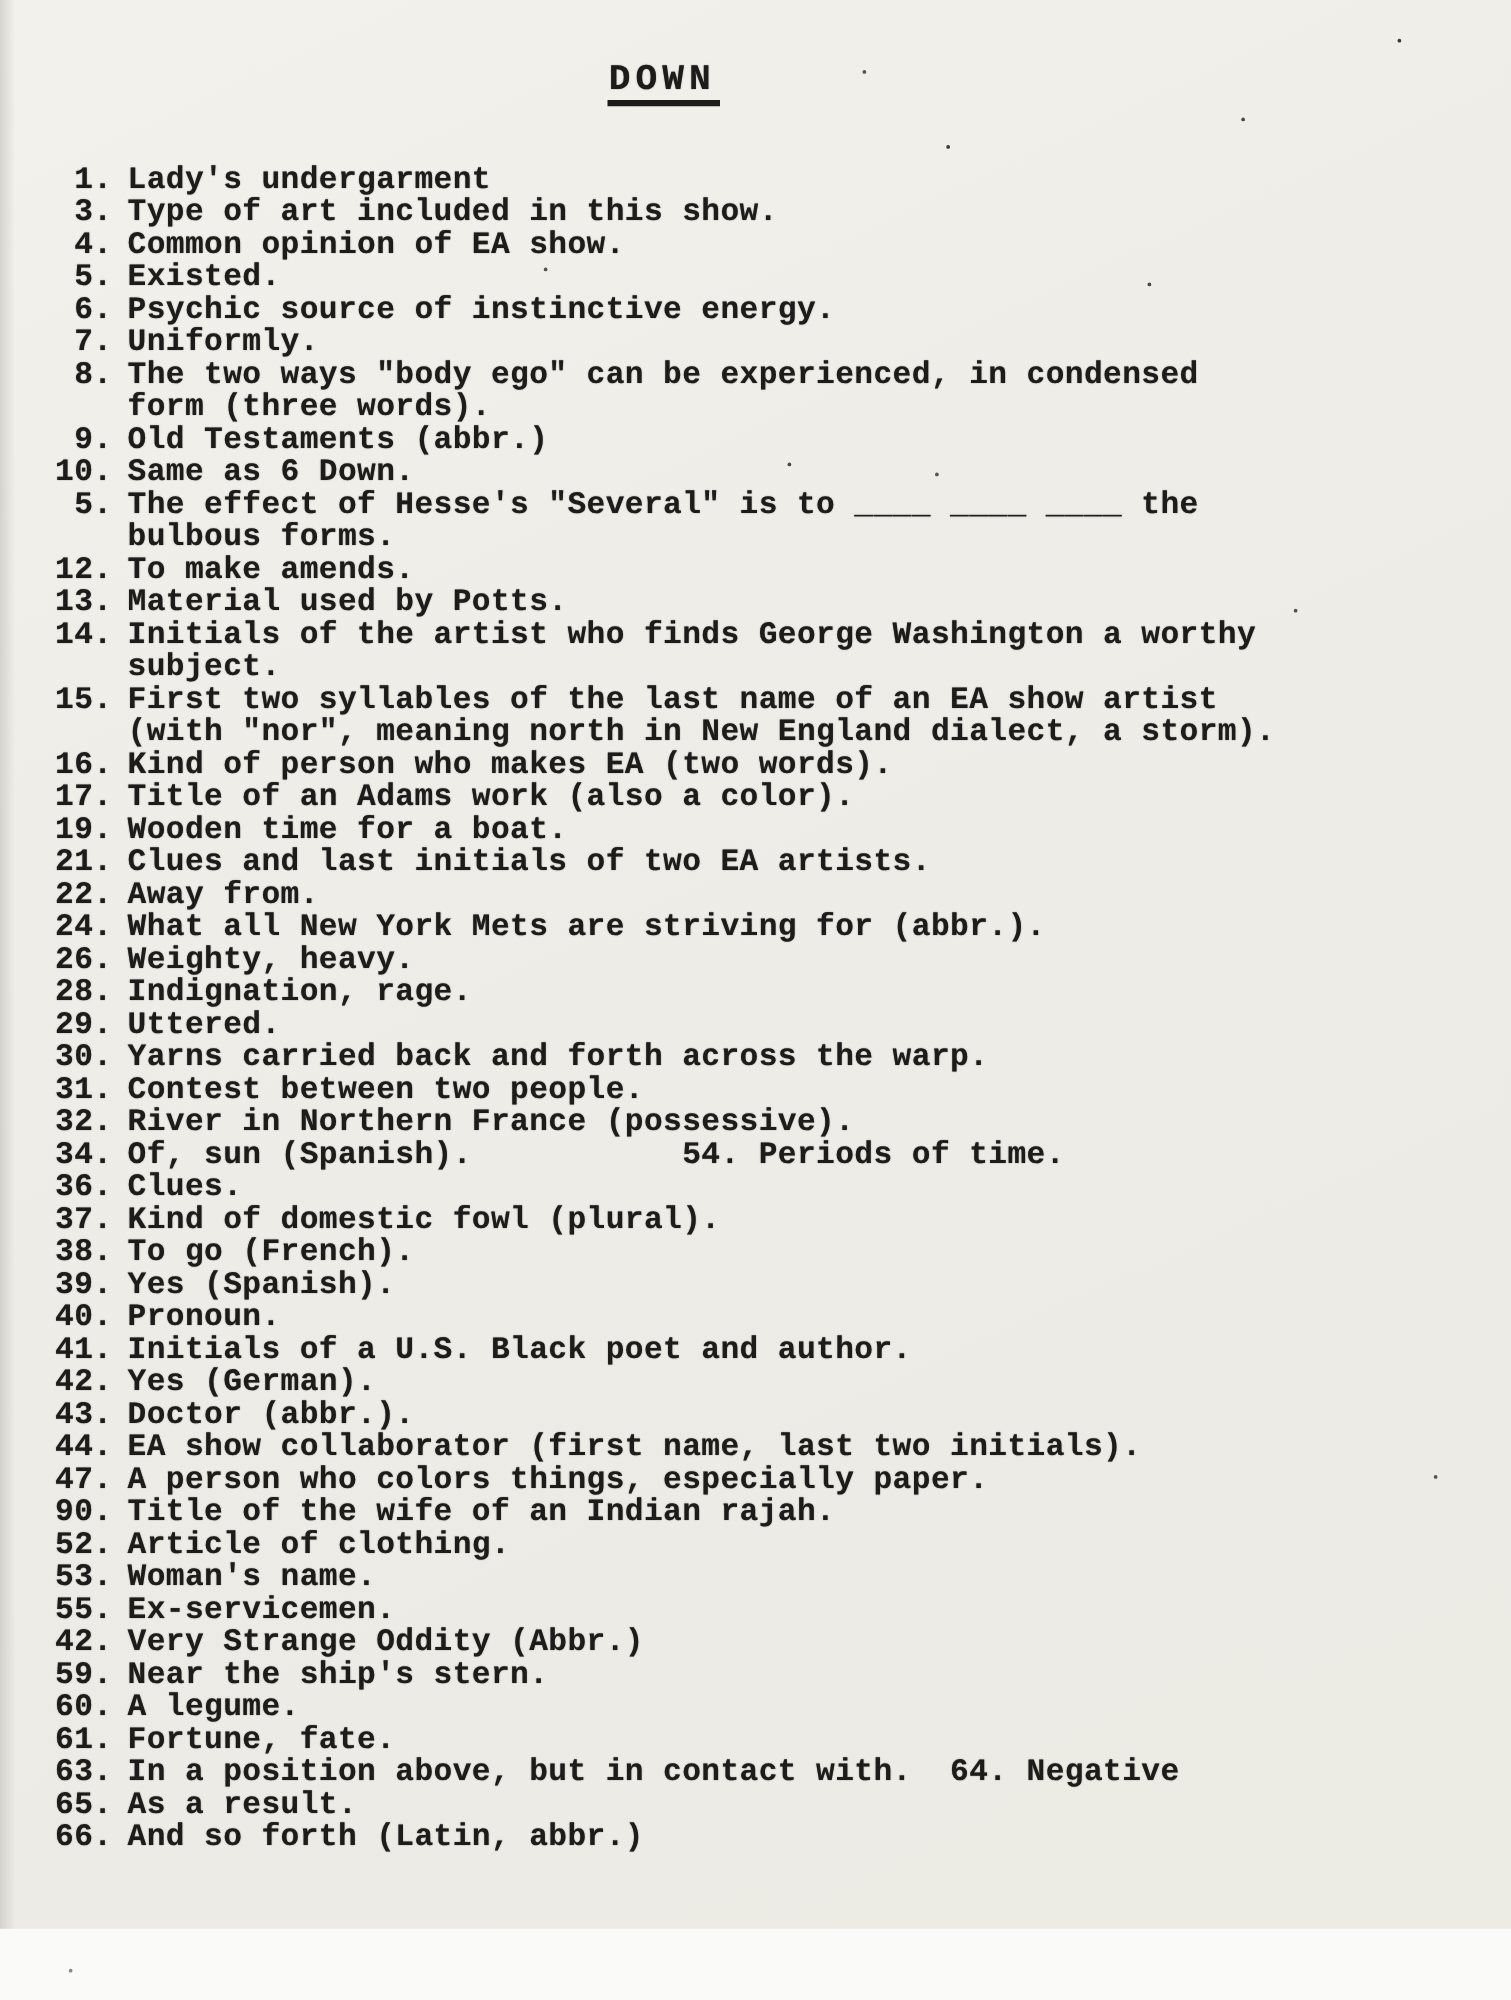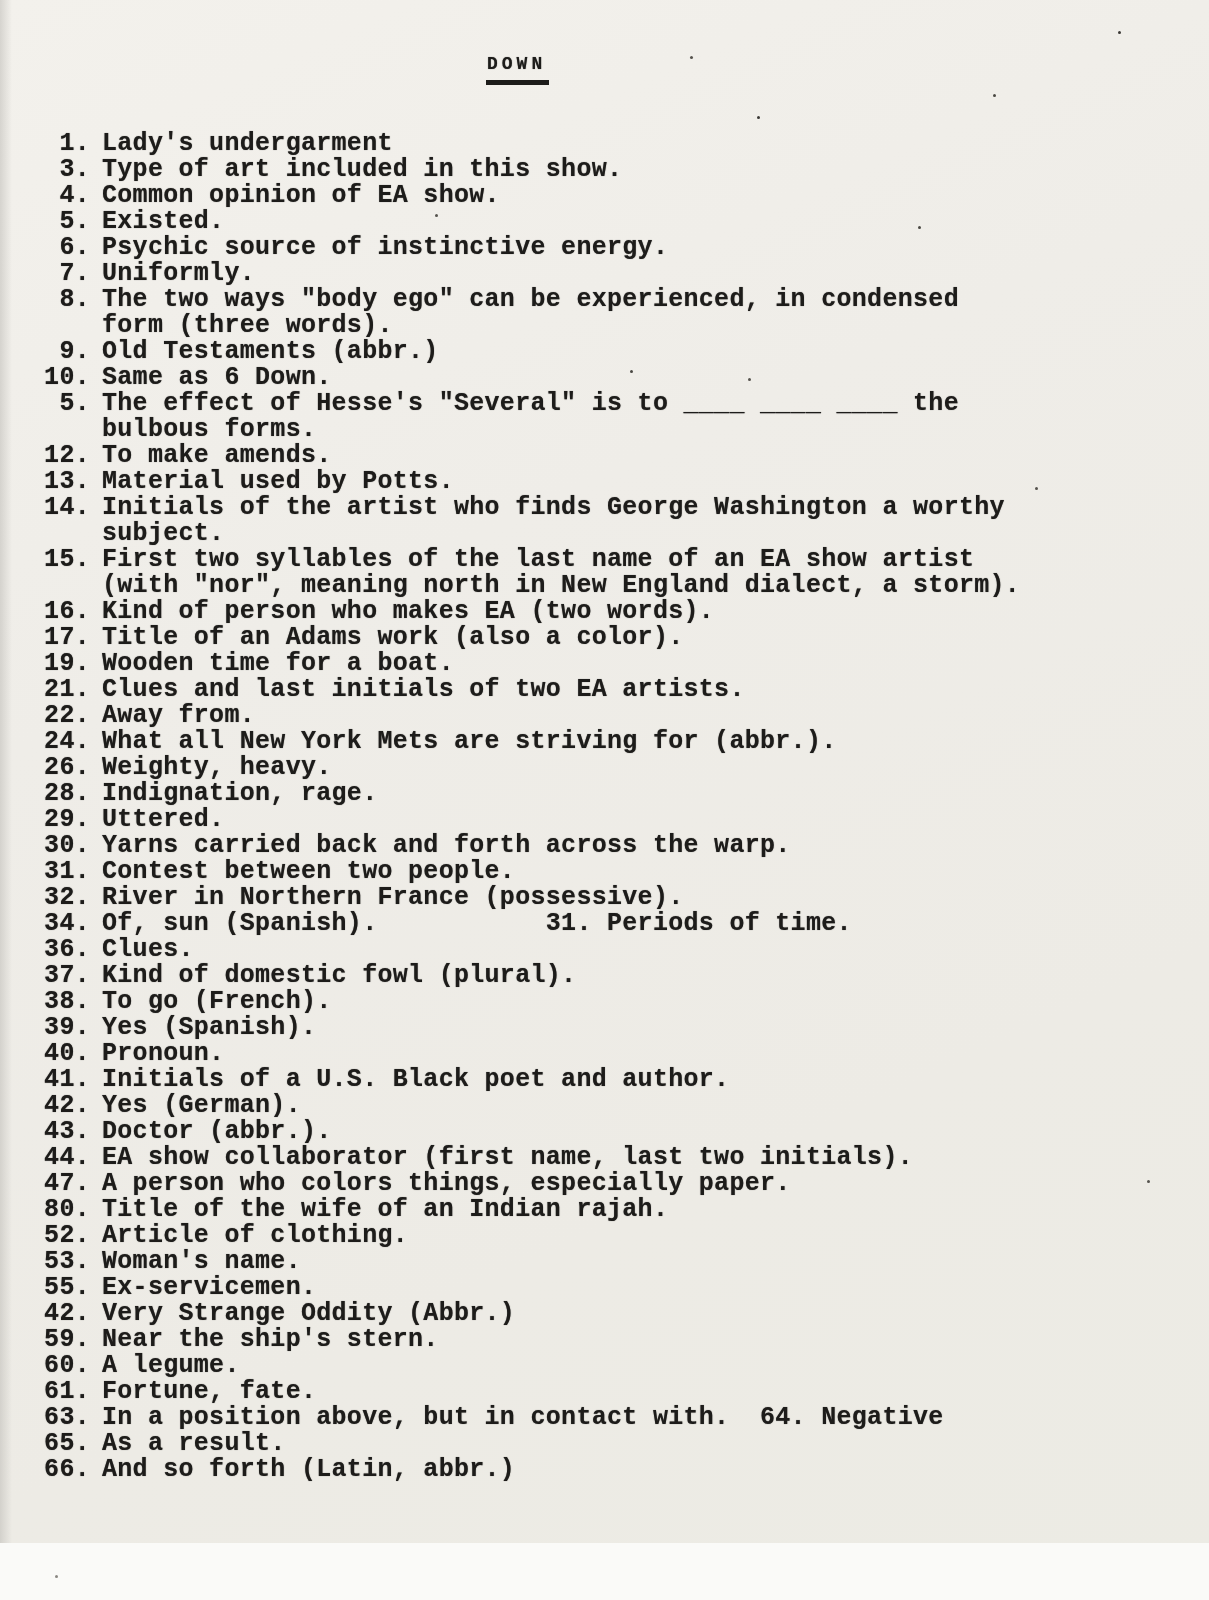--- a/index.html
+++ b/index.html
@@ -53,21 +53,21 @@
       390px 1064px 0 0 #55534e,
       -702px 1459px 0 0 #8a8883;
   }
   .title-wrap {
     position: absolute;
     top: 50px;
     left: 486px;
   }
   .page-title {
     display: inline-block;
-    font-size: 18px;
+    font-size: 29px;
     font-weight: bold;
     letter-spacing: 4px;
     line-height: 28px;
     padding: 0 3px 2px 1px;
     border-bottom: 5px solid #1d1c1a;
     text-shadow: 0 0 1px rgba(25,24,22,0.65);
   }
   .clue-list {
     position: absolute;
     top: 131px;
@@ -236,21 +236,21 @@
     <span class="clue-text">Contest between two people.</span>
   </div>
 
   <div class="clue-row">
     <span class="clue-num">32.</span>
     <span class="clue-text">River in Northern France (possessive).</span>
   </div>
 
   <div class="clue-row">
     <span class="clue-num">34.</span>
-    <span class="clue-text">Of, sun (Spanish).           31. Periods of time.</span>
+    <span class="clue-text">Of, sun (Spanish).           54. Periods of time.</span>
   </div>
 
   <div class="clue-row">
     <span class="clue-num">36.</span>
     <span class="clue-text">Clues.</span>
   </div>
 
   <div class="clue-row">
     <span class="clue-num">37.</span>
     <span class="clue-text">Kind of domestic fowl (plural).</span>
@@ -290,21 +290,21 @@
     <span class="clue-num">44.</span>
     <span class="clue-text">EA show collaborator (first name, last two initials).</span>
   </div>
 
   <div class="clue-row">
     <span class="clue-num">47.</span>
     <span class="clue-text">A person who colors things, especially paper.</span>
   </div>
 
   <div class="clue-row">
-    <span class="clue-num">80.</span>
+    <span class="clue-num">90.</span>
     <span class="clue-text">Title of the wife of an Indian rajah.</span>
   </div>
 
 
   <div class="clue-row">
     <span class="clue-num">52.</span>
     <span class="clue-text">Article of clothing.</span>
   </div>
 
   <div class="clue-row">

